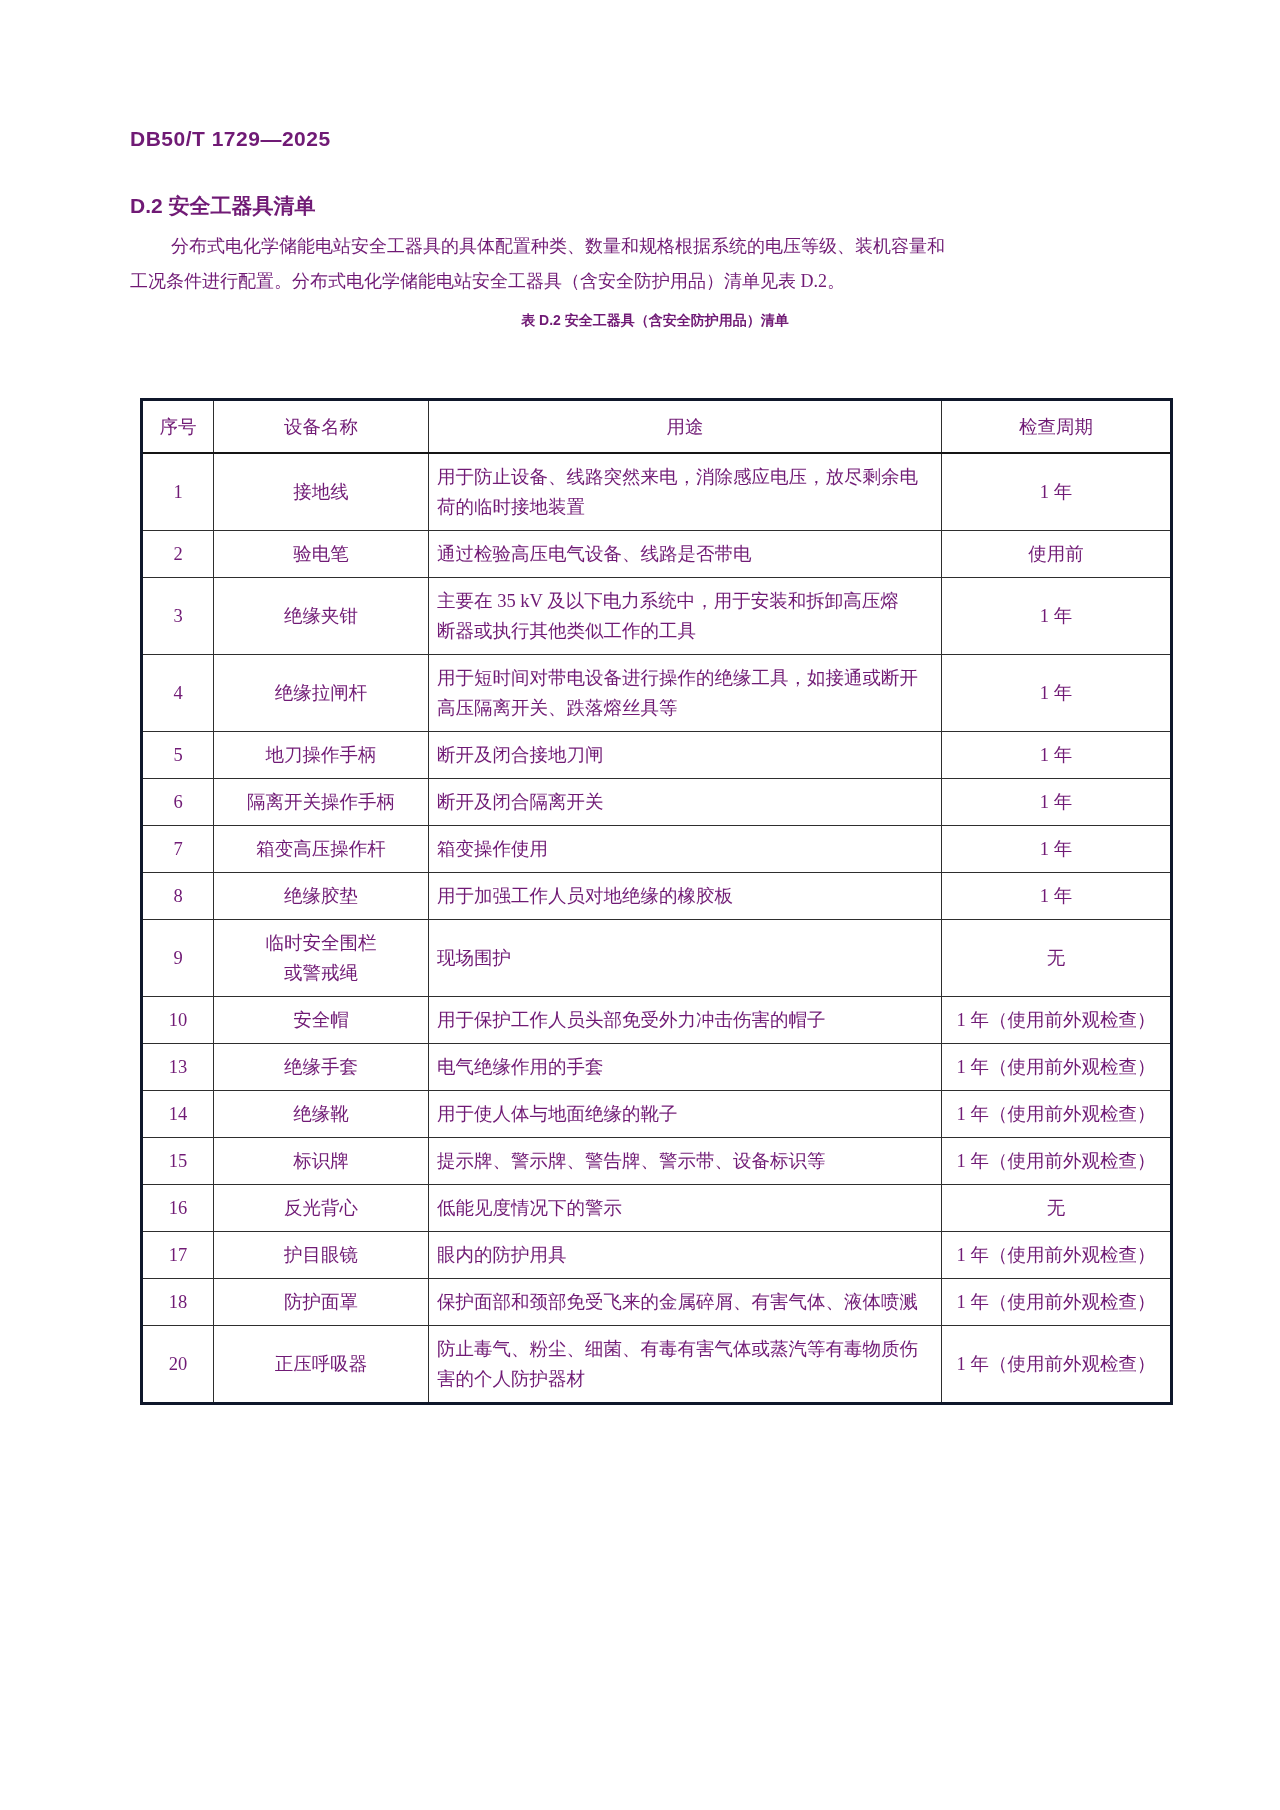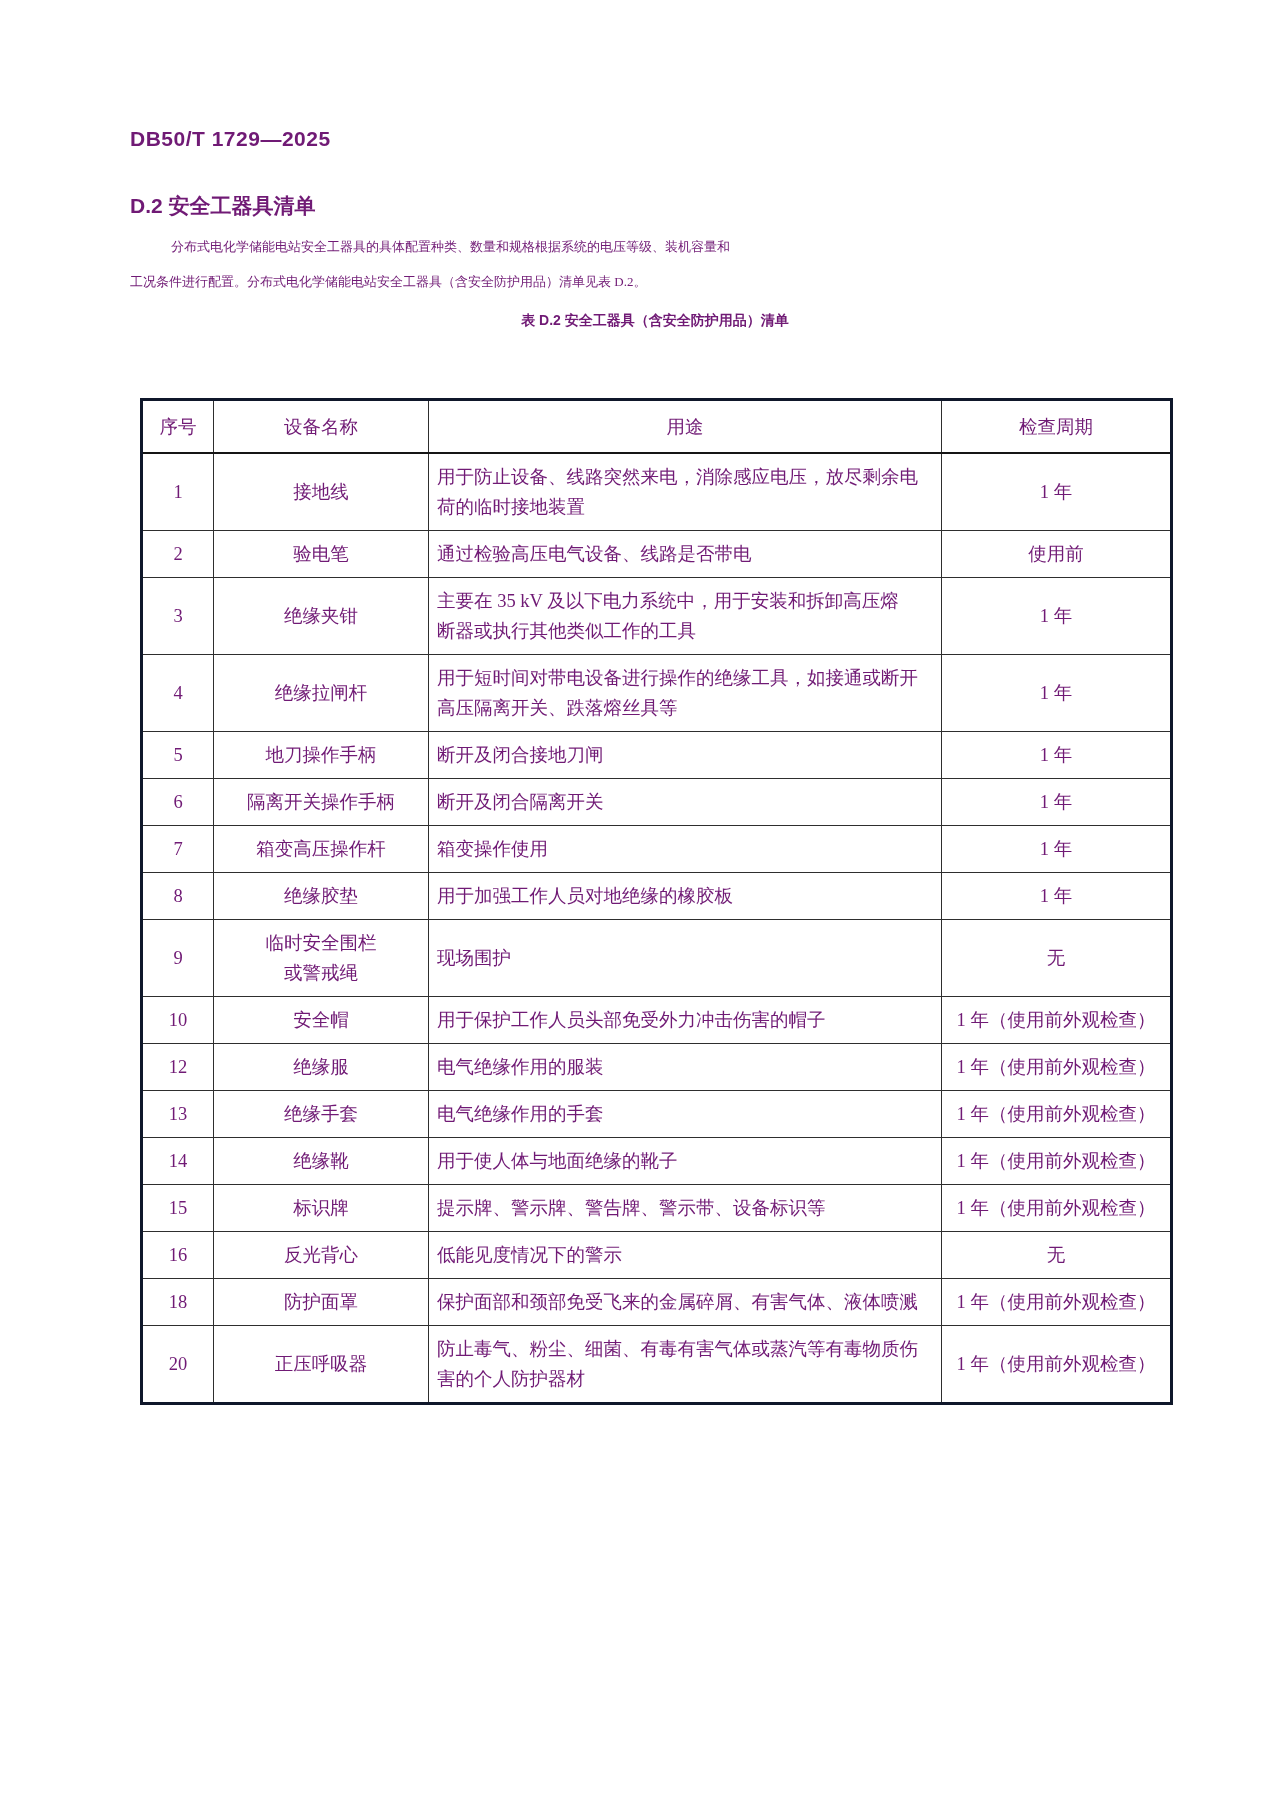--- a/index.html
+++ b/index.html
@@ -28,21 +28,21 @@
     top: 192px;
     font-family: "Liberation Sans", "DejaVu Sans", sans-serif;
     font-weight: 700;
     font-size: 21px;
   }
   .para {
     position: absolute;
     left: 130px;
     top: 229px;
     width: 1022px;
-    font-size: 13px;
+    font-size: 18px;
     line-height: 35px;
     text-indent: 41px;
     white-space: pre-line;
     text-align: left;
   }
   .table-caption {
     position: absolute;
     left: 140px;
     top: 312px;
     width: 1030px;
@@ -186,26 +186,20 @@
   </tr>
 
   <tr>
     <td class="c-no">10</td>
     <td class="c-name">安全帽</td>
     <td class="c-use">用于保护工作人员头部免受外力冲击伤害的帽子</td>
     <td class="c-period">1 年（使用前外观检查）</td>
   </tr>
 
 
-  <tr>
-    <td class="c-no">12</td>
-    <td class="c-name">绝缘服</td>
-    <td class="c-use">电气绝缘作用的服装</td>
-    <td class="c-period">1 年（使用前外观检查）</td>
-  </tr>
 
   <tr>
     <td class="c-no">13</td>
     <td class="c-name">绝缘手套</td>
     <td class="c-use">电气绝缘作用的手套</td>
     <td class="c-period">1 年（使用前外观检查）</td>
   </tr>
 
   <tr>
     <td class="c-no">14</td>
@@ -221,20 +215,26 @@
     <td class="c-period">1 年（使用前外观检查）</td>
   </tr>
 
   <tr>
     <td class="c-no">16</td>
     <td class="c-name">反光背心</td>
     <td class="c-use">低能见度情况下的警示</td>
     <td class="c-period">无</td>
   </tr>
 
+  <tr>
+    <td class="c-no">17</td>
+    <td class="c-name">护目眼镜</td>
+    <td class="c-use">眼内的防护用具</td>
+    <td class="c-period">1 年（使用前外观检查）</td>
+  </tr>
 
   <tr>
     <td class="c-no">18</td>
     <td class="c-name">防护面罩</td>
     <td class="c-use">保护面部和颈部免受飞来的金属碎屑、有害气体、液体喷溅</td>
     <td class="c-period">1 年（使用前外观检查）</td>
   </tr>
 
 
   <tr>

